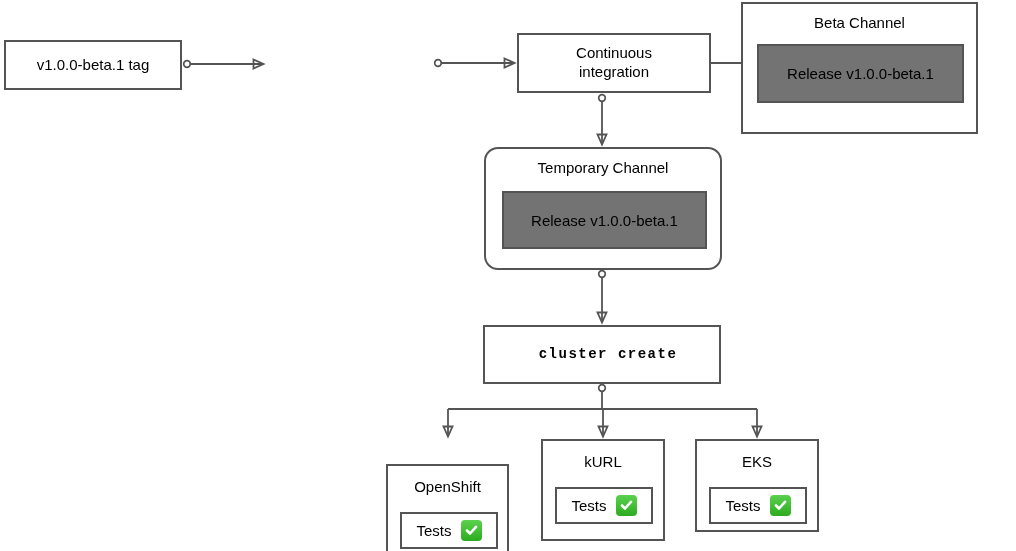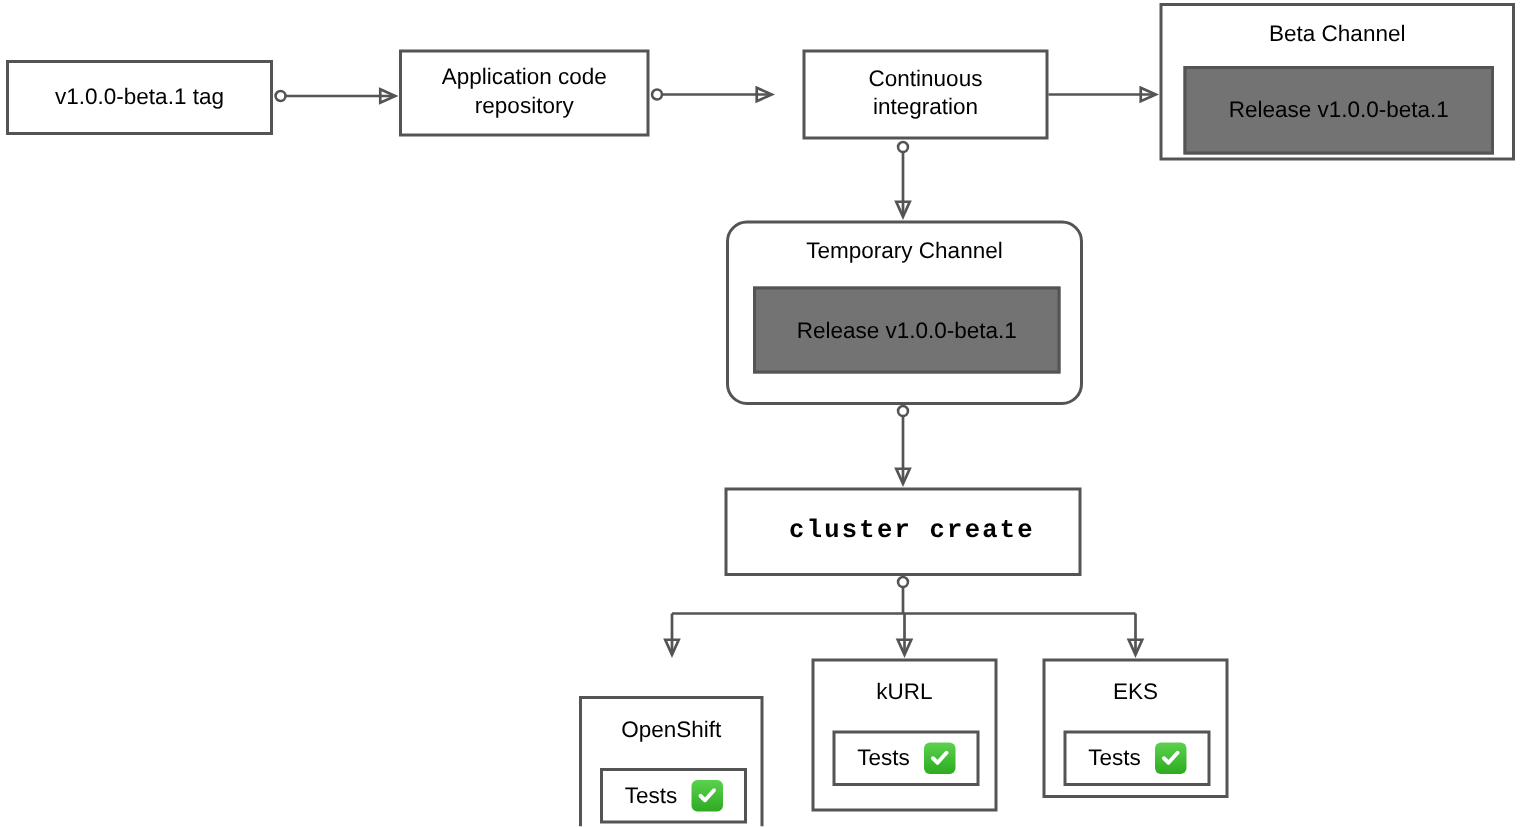--- a/index.html
+++ b/index.html
@@ -9,42 +9,42 @@
   }
   .node {
     position:absolute; box-sizing:border-box;
     border:2px solid #545454; background:#ffffff;
     display:flex; align-items:center; justify-content:center;
     text-align:center; font-size:15px; line-height:1.25;
     white-space:pre-line;
   }
   #node-tag        { left:4px;   top:40px;  width:178px; height:50px; }
   #node-repo       { left:266px; top:33px;  width:167px; height:58px; }
-  #node-ci         { left:535px; top:33px;  width:164px; height:60px; }
+  #node-ci         { left:517px; top:33px;  width:194px; height:60px; }
 
   .container-node {
     position:absolute; box-sizing:border-box;
     border:2px solid #545454; background:#ffffff; text-align:center;
   }
   .container-title { margin-top:10px; font-size:15px; }
   .release-box {
     position:absolute; box-sizing:border-box;
     border:2px solid #545454; background:#737373;
     display:flex; align-items:center; justify-content:center;
     font-size:15px;
   }
-  #node-beta { left:773px; top:2px;   width:237px; height:105px; }
+  #node-beta { left:741px; top:2px;   width:237px; height:132px; }
   #node-beta .release-box { left:14px; top:40px; width:207px; height:59px; }
   #node-temp { left:484px; top:147px; width:238px; height:123px;border-radius:14px; }
   #node-temp .release-box { left:16px; top:42px; width:205px; height:58px; }
 
   #node-cluster {
     left:483px; top:325px; width:238px; height:59px;
     font-family:"Liberation Mono", monospace; font-weight:bold;
-    font-size:17px; letter-spacing:1.5px;padding-left:12px;
+    font-size:14px; letter-spacing:1.5px;padding-left:12px;
   }
 
   .platform { position:absolute; box-sizing:border-box;
     border:2px solid #545454; background:#ffffff; text-align:center; }
   .platform .container-title { margin-top:12px; }
   #node-openshift { left:386px; top:464px; width:123px; height:103px; }
   #node-kurl      { left:541px; top:439px; width:124px; height:102px; }
   #node-eks       { left:695px; top:439px; width:124px; height:93px; }
   .tests-box {
     position:absolute; left:12px; top:46px; width:98px; height:37px;
@@ -83,24 +83,20 @@
     <path d="M448,409 H757"></path>
     <path d="M448,409 V436" marker-end="url(#arrow)"></path>
     <path d="M603,409 V436" marker-end="url(#arrow)"></path>
     <path d="M757,409 V436" marker-end="url(#arrow)"></path>
   </svg>
 
   <div class="node" id="node-tag">
     <span>v1.0.0-beta.1 tag</span>
   </div>
 
-  <div class="node" id="node-repo">
-    <span>Application code
-repository</span>
-  </div>
 
   <div class="node" id="node-ci">
     <span>Continuous
 integration</span>
   </div>
 
   <div class="container-node" id="node-beta">
     <div class="container-title">Beta Channel</div>
     <div class="release-box">
       <span>Release v1.0.0-beta.1</span>

